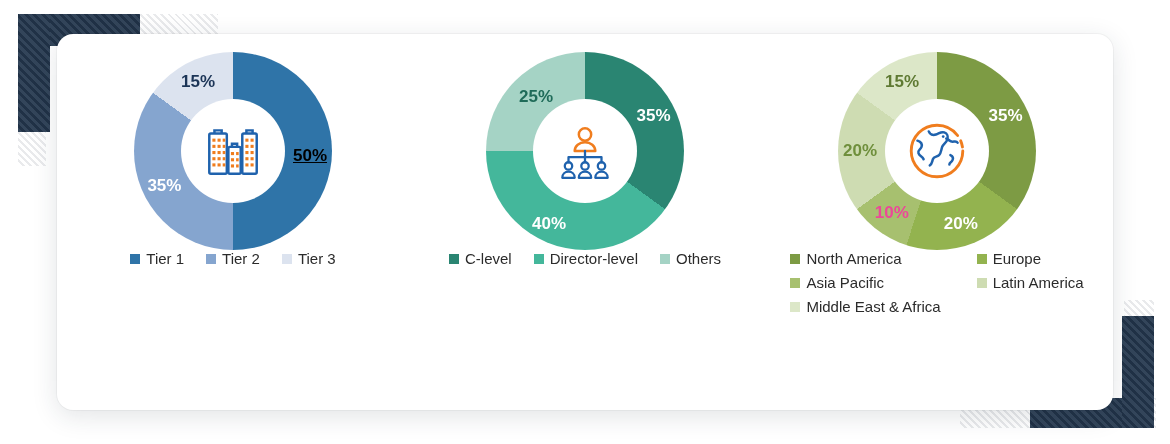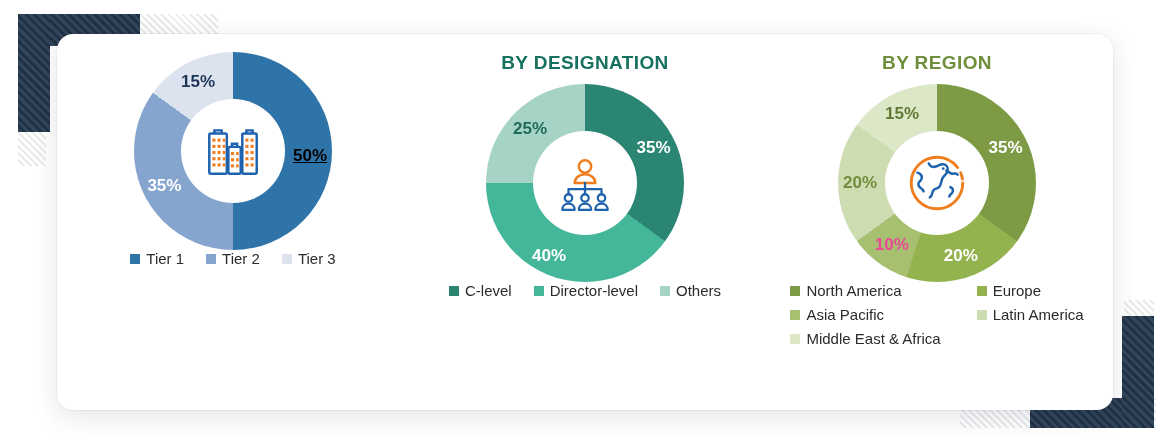--- a/index.html
+++ b/index.html
@@ -186,21 +186,20 @@
           <span>Tier 2</span>
         </div>
         <div class="legend-item">
           <span class="swatch" style="background: rgb(220, 227, 239);"></span>
           <span>Tier 3</span>
         </div>
       </div>
   </div>
 
   <div class="panel">
-    <div class="panel-title" id="title-designation">BY DESIGNATION</div>
     <div class="donut-wrap">
       <div class="donut" id="donut-2" style="background: conic-gradient(rgb(42, 133, 114) 0deg, rgb(42, 133, 114) 126deg, rgb(68, 183, 155) 126deg, rgb(68, 183, 155) 270deg, rgb(165, 211, 197) 270deg, rgb(165, 211, 197) 360deg);"></div>
       <div class="donut-hole">
         <svg class="center-icon" viewBox="0 0 64 64">
           <g fill="none" stroke="#f07d1e" stroke-width="2.4" stroke-linejoin="round">
             <circle cx="32" cy="16" r="6"></circle>
             <path d="M22 32c0-5 4.5-8.5 10-8.5S42 27 42 32z"></path>
           </g>
           <path d="M32 32v6M16 38h32M16 38v5M32 38v5M48 38v5" fill="none" stroke="#1f62ad" stroke-width="2.2" stroke-linecap="round"></path>
           <g fill="none" stroke="#1f62ad" stroke-width="2.2" stroke-linejoin="round">
@@ -208,40 +207,39 @@
             <path d="M10 58c0-3.6 2.7-6 6-6s6 2.4 6 6z"></path>
             <circle cx="32" cy="46.5" r="3.6"></circle>
             <path d="M26 58c0-3.6 2.7-6 6-6s6 2.4 6 6z"></path>
             <circle cx="48" cy="46.5" r="3.6"></circle>
             <path d="M42 58c0-3.6 2.7-6 6-6s6 2.4 6 6z"></path>
           </g>
         </svg>
       </div>
       <div class="seg-label" id="p2s0" style="left: 167.608px; top: 64.0427px; color: rgb(255, 255, 255);">35%</div>
       <div class="seg-label" id="p2s1" style="left: 63px; top: 172.231px; color: rgb(255, 255, 255);">40%</div>
-      <div class="seg-label" id="p2s2" style="left: 44px; top: 44.5528px; color: rgb(31, 107, 89);">25%</div>
+      <div class="seg-label" id="p2s2" style="left: 50px; top: 44.5528px; color: rgb(31, 107, 89);">25%</div>
     </div>
     <div class="legend" id="legend-2">
         <div class="legend-item">
           <span class="swatch" style="background: rgb(42, 133, 114);"></span>
           <span>C-level</span>
         </div>
         <div class="legend-item">
           <span class="swatch" style="background: rgb(68, 183, 155);"></span>
           <span>Director-level</span>
         </div>
         <div class="legend-item">
           <span class="swatch" style="background: rgb(165, 211, 197);"></span>
           <span>Others</span>
         </div>
       </div>
   </div>
 
   <div class="panel">
-    <div class="panel-title" id="title-region">BY REGION</div>
     <div class="donut-wrap">
       <div class="donut" id="donut-3" style="background: conic-gradient(rgb(125, 155, 68) 0deg, rgb(125, 155, 68) 126deg, rgb(147, 179, 79) 126deg, rgb(147, 179, 79) 198deg, rgb(167, 192, 111) 198deg, rgb(167, 192, 111) 234deg, rgb(206, 220, 178) 234deg, rgb(206, 220, 178) 306deg, rgb(220, 231, 200) 306deg, rgb(220, 231, 200) 360deg);"></div>
       <div class="donut-hole">
         <svg class="center-icon" viewBox="0 0 64 64">
           <circle cx="32" cy="32" r="25" fill="none" stroke="#f07d1e" stroke-width="2.8" stroke-linecap="round" stroke-dasharray="140 6 6 4"></circle>
           <g fill="none" stroke="#1f62ad" stroke-width="2.4" stroke-linecap="round" stroke-linejoin="round">
             <path d="M13 22c3 1 5 3 4 6s-4 3-3 6 4 3 5 6"></path>
             <path d="M24 13c1 3 4 4 7 3s5-3 8-2 4 4 3 7-4 4-5 7-1 6-3 8-5 1-6 4-1 5-3 6"></path>
             <path d="M41 20c2 1 4 3 6 3s4-1 5 1"></path>
             <path d="M45 36c2 1 3 3 2 5s-3 2-3 4"></path>

